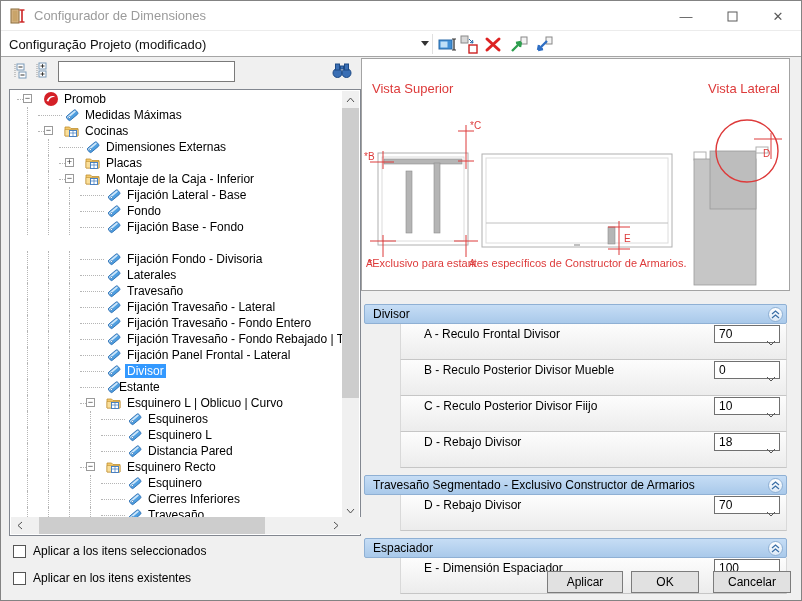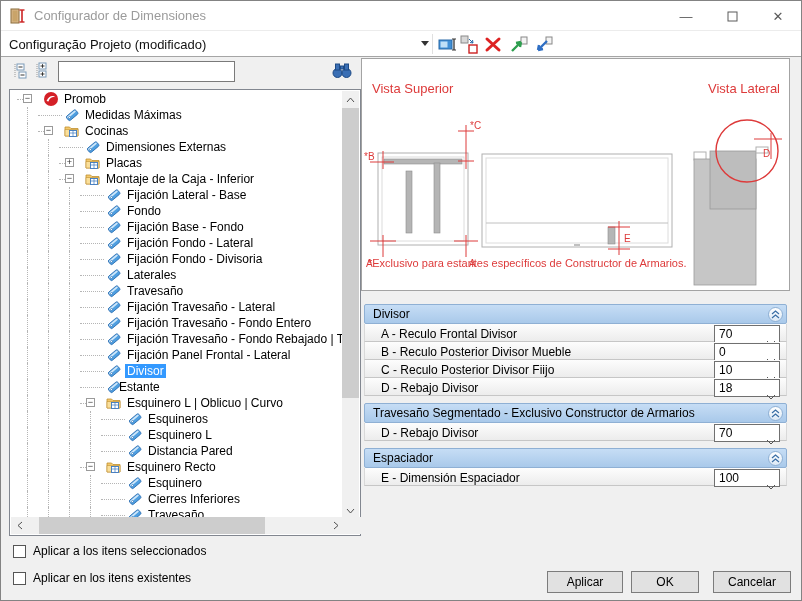--- a/index.html
+++ b/index.html
@@ -42,21 +42,21 @@
   .sb-btn { position:absolute; width:17px; height:17px; background:#f0f0f0; display:flex; align-items:center; justify-content:center; }
   .sb-thumb { position:absolute; background:#cdcdcd; }
 
   
   .diagram-panel { position:absolute; left:360px; top:57px; width:429px; height:233px; background:#fff; border:1px solid #a3a3a3; }
 
   .sections { position:absolute; left:363px; top:303px; width:423px; }
   .section-header { position:relative; height:20px; border:1px solid #8fb0d4; border-radius:2px; background:linear-gradient(#c6ddf5,#a9c9ea); font-size:12px; color:#000; line-height:18px; padding-left:8px; }
   .section-header.gap { margin-top:7px; }
   .collapse-btn { position:absolute; right:3px; top:2px; width:15px; height:15px; border:1px solid #8fb0d4; border-radius:50%; background:linear-gradient(#ffffff,#dce9f6); display:flex; align-items:center; justify-content:center; }
-  .param-row { position:relative; height:18px; background:linear-gradient(#fdfdfd,#ececec); border-left:1px solid #d9d9d9; border-right:1px solid #d9d9d9; border-bottom:1px solid #c6c6c6; font-size:12px; line-height:20px; padding-left:16px; color:#000; }
+  .param-row { position:relative; height:36px; background:linear-gradient(#fdfdfd,#ececec); border-left:1px solid #d9d9d9; border-right:1px solid #d9d9d9; border-bottom:1px solid #c6c6c6; font-size:12px; line-height:20px; padding-left:23px; color:#000;margin-left:36px; }
   .combo { position:absolute; right:6px; top:1px; width:66px; height:18px; background:#fff; border:1px solid #707070; }
   .combo-value { position:absolute; left:4px; top:1px; font-size:12px; line-height:15px; }
   .combo-chev { position:absolute; right:3px; top:6px; }
 
   
   .chk-row { position:absolute; left:12px; height:14px; font-size:12px; color:#000; display:flex; align-items:center; }
   .chk-box { width:13px; height:13px; border:1px solid #555; background:#fff; margin-right:7px; }
   .btn { position:absolute; top:570px; height:22px; background:#e1e1e1; border:1px solid #7c7c7c; font-size:12px; color:#000; text-align:center; line-height:20px; }
 </style>
 </head>
@@ -252,34 +252,20 @@
           <span class="hguide" style="left:69px;width:24px"></span>
           <svg class="tree-icon" style="left:95px" viewBox="0 0 16 16">
             <g transform="rotate(-40 8 8)">
               <rect x="2" y="5.5" width="12" height="5.5" rx="1.5" fill="#4f9fe0" stroke="#2a6db0" stroke-width="0.8"></rect>
               <rect x="2.6" y="6.2" width="10.8" height="1.8" rx="0.9" fill="#cfe7fa"></rect>
               <circle cx="4.4" cy="8.3" r="1" fill="#fff" stroke="#2a6db0" stroke-width="0.6"></circle>
             </g>
           </svg>
           <span class="tree-label" style="left:114px">Fijación Base - Fondo</span>
         </div>
-        <div class="tree-row" style="top: 144px;">
-          <span class="vguide" style="left:16px"></span>
-          <span class="vguide" style="left:37px"></span>
-          <span class="vguide" style="left:58px"></span>
-          <span class="hguide" style="left:69px;width:24px"></span>
-          <svg class="tree-icon" style="left:95px" viewBox="0 0 16 16">
-            <g transform="rotate(-40 8 8)">
-              <rect x="2" y="5.5" width="12" height="5.5" rx="1.5" fill="#4f9fe0" stroke="#2a6db0" stroke-width="0.8"></rect>
-              <rect x="2.6" y="6.2" width="10.8" height="1.8" rx="0.9" fill="#cfe7fa"></rect>
-              <circle cx="4.4" cy="8.3" r="1" fill="#fff" stroke="#2a6db0" stroke-width="0.6"></circle>
-            </g>
-          </svg>
-          <span class="tree-label" style="left:114px">Fijación Fondo - Lateral</span>
-        </div>
         <div class="tree-row" style="top: 160px;">
           <span class="vguide" style="left:16px"></span>
           <span class="vguide" style="left:37px"></span>
           <span class="vguide" style="left:58px"></span>
           <span class="hguide" style="left:69px;width:24px"></span>
           <svg class="tree-icon" style="left:95px" viewBox="0 0 16 16">
             <g transform="rotate(-40 8 8)">
               <rect x="2" y="5.5" width="12" height="5.5" rx="1.5" fill="#4f9fe0" stroke="#2a6db0" stroke-width="0.8"></rect>
               <rect x="2.6" y="6.2" width="10.8" height="1.8" rx="0.9" fill="#cfe7fa"></rect>
               <circle cx="4.4" cy="8.3" r="1" fill="#fff" stroke="#2a6db0" stroke-width="0.6"></circle>

